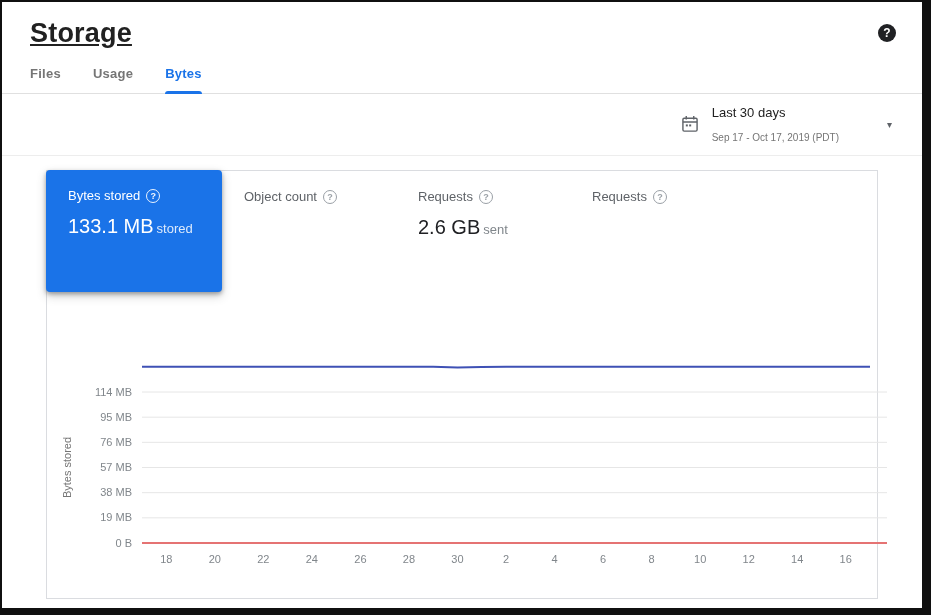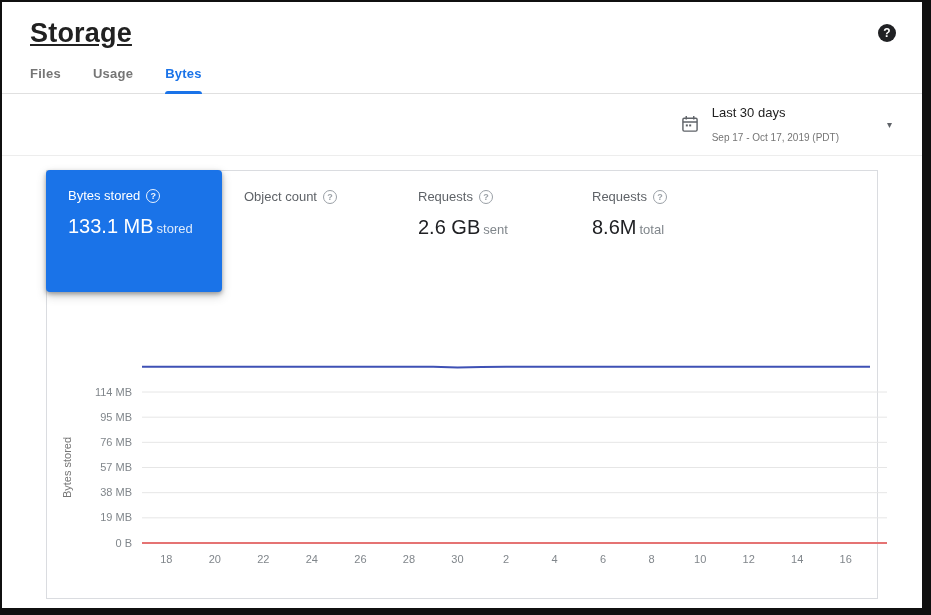--- a/index.html
+++ b/index.html
@@ -147,23 +147,20 @@
         </div>
         <div class="metric-value">
           <span>2.6 GB</span><span class="unit">sent</span>
         </div>
       </div>
 
       <div class="metric">
         <div class="metric-label">
           <span>Requests</span>
           <span class="q">?</span>
-        </div>
-        <div class="metric-value">
-          <span>8.6M</span><span class="unit">total</span>
         </div>
       </div>
 
     </div>
 
     <div class="chart-wrap">
       <svg id="usage-chart" width="866" height="240" viewBox="0 0 866 240">
           <line x1="95" y1="50" x2="840" y2="50" stroke="#e6e6e6" stroke-width="1"></line>
           <text x="85" y="53.5" text-anchor="end" font-size="11" fill="#80868b">114 MB</text>
           <line x1="95" y1="75.16666666666667" x2="840" y2="75.16666666666667" stroke="#e6e6e6" stroke-width="1"></line>

